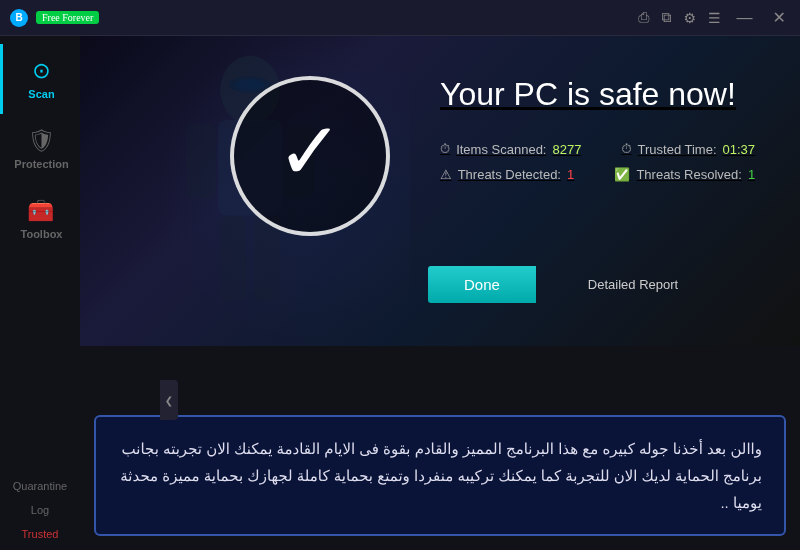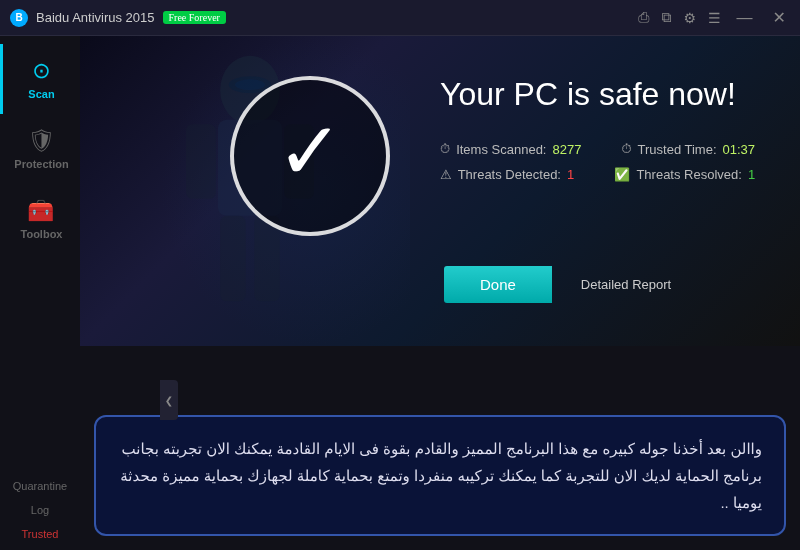--- a/index.html
+++ b/index.html
@@ -192,20 +192,21 @@
       line-height: 1;
       margin-top: -8px;
     }
 
     
     .safe-section {
       position: absolute;
       top: 40px;
       left: 360px;
       right: 24px;
+      text-decoration: underline;
     }
     .safe-title {
       color: white;
       font-size: 32px;
       font-weight: 300;
       margin-bottom: 28px;
     }
     .stats-row {
       display: flex;
       gap: 40px;
@@ -224,52 +225,53 @@
     }
     .stat-label { color: #bbb; }
     .stat-value { color: #bef264; font-weight: 500; }
     .stat-value.red { color: #ff4444; }
     .stat-value.green { color: #44cc44; }
 
     
     .action-row {
       position: absolute;
       top: 230px;
-      left: 364px;
-      display: flex;
-      align-items: center;
-      gap: 9px;
+      left: 348px;
+      display: flex;
+      align-items: center;
+      gap: 16px;
     }
     .btn-done {
       background: linear-gradient(to bottom, #22cccc, #00aaaa);
       color: white;
       border: none;
       padding: 10px 36px;
       font-size: 15px;
       cursor: pointer;
       border-radius: 3px 0 0 3px;
     }
     .btn-report {
       background: transparent;
       color: #ccc;
       border: none;
       padding: 10px 20px;
       font-size: 13px;
       cursor: pointer;
+      margin-left: 16px;
     }
 
     
     .arabic-box {
       position: absolute;
       bottom: 14px;
       left: 14px;
       right: 14px;
       background: rgba(10, 20, 60, 0.92);
       border: 2px solid #3355aa;
-      border-radius: 12px;
+      border-radius: 6px;
       padding: 18px 22px;
     }
     .arabic-text {
       color: #dde;
       font-size: 15px;
       line-height: 1.8;
       text-align: right;
       direction: rtl;
     }
 
@@ -282,21 +284,20 @@
     }
   </style>
 </head>
 <body>
 
 <div class="titlebar">
   <div class="titlebar-left">
     <div class="titlebar-logo">
       <span>B</span>
     </div>
-    <span class="titlebar-title">Baidu Antivirus 2015</span>
     <span class="titlebar-badge">Free Forever</span>
   </div>
   <div class="titlebar-controls">
     <span class="titlebar-icon">⎙</span>
     <span class="titlebar-icon">⧉</span>
     <span class="titlebar-icon">⚙</span>
     <span class="titlebar-icon">☰</span>
     <span class="title-btn">—</span>
     <span class="title-btn close">✕</span>
   </div>

